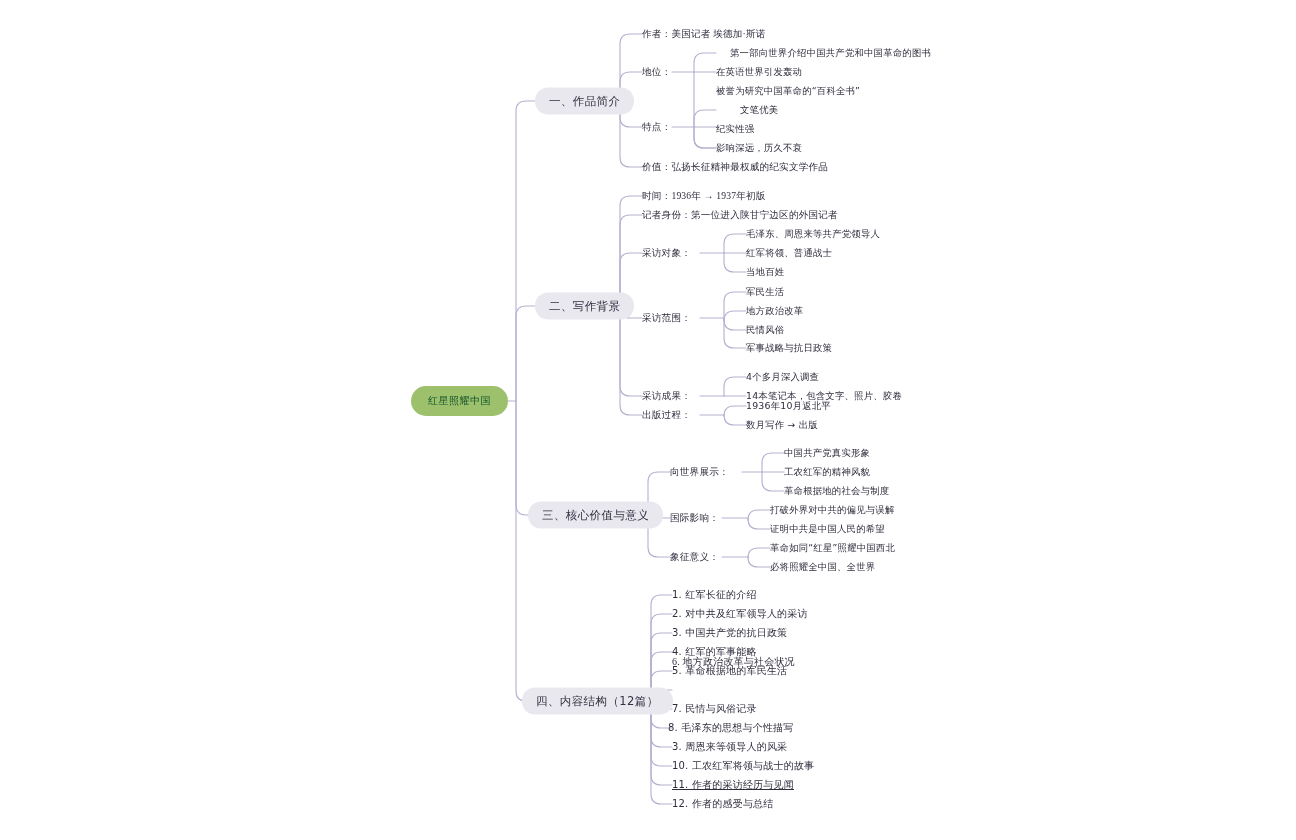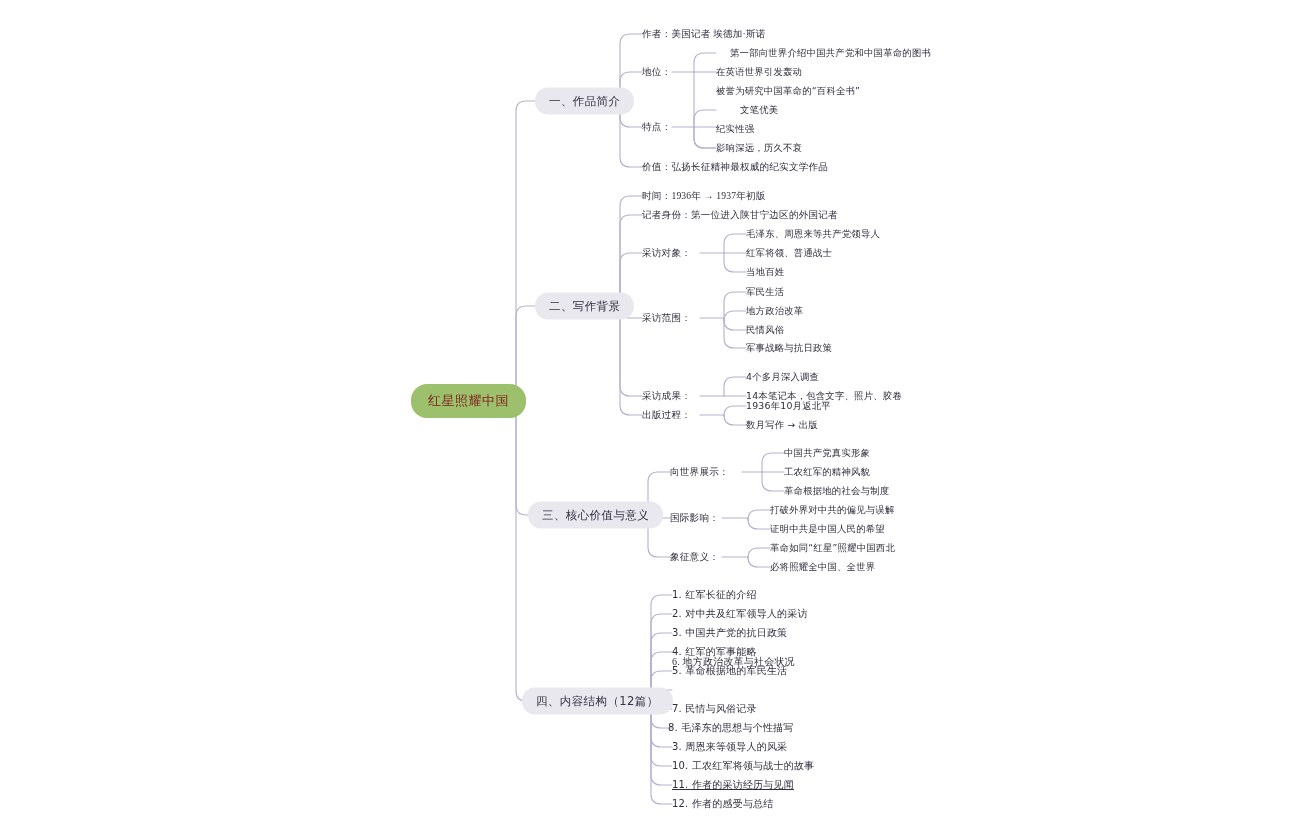--- a/index.html
+++ b/index.html
@@ -10,22 +10,22 @@
     overflow:hidden;
     position:relative;
   }
   #mindmap{position:absolute;inset:0;width:1296px;height:840px;}
   #wires{position:absolute;left:0;top:0;width:1296px;height:840px;pointer-events:none;}
   .node{position:absolute;transform:translateY(-50%);white-space:nowrap;}
 
   
   .root{
     background:#9cc06b;
-    color:#7f1d1d;
-    font-size:13px;
+    color:#14532d;
+    font-size:10px;
     padding:8px 17px;
     border-radius:16px;
     letter-spacing:.5px;
     box-shadow:0 0 0 0 rgba(0,0,0,0);
   }
   
   .lvl1{
     background:#e9e8ef;
     color:#343042;
     font-size:11.5px;

